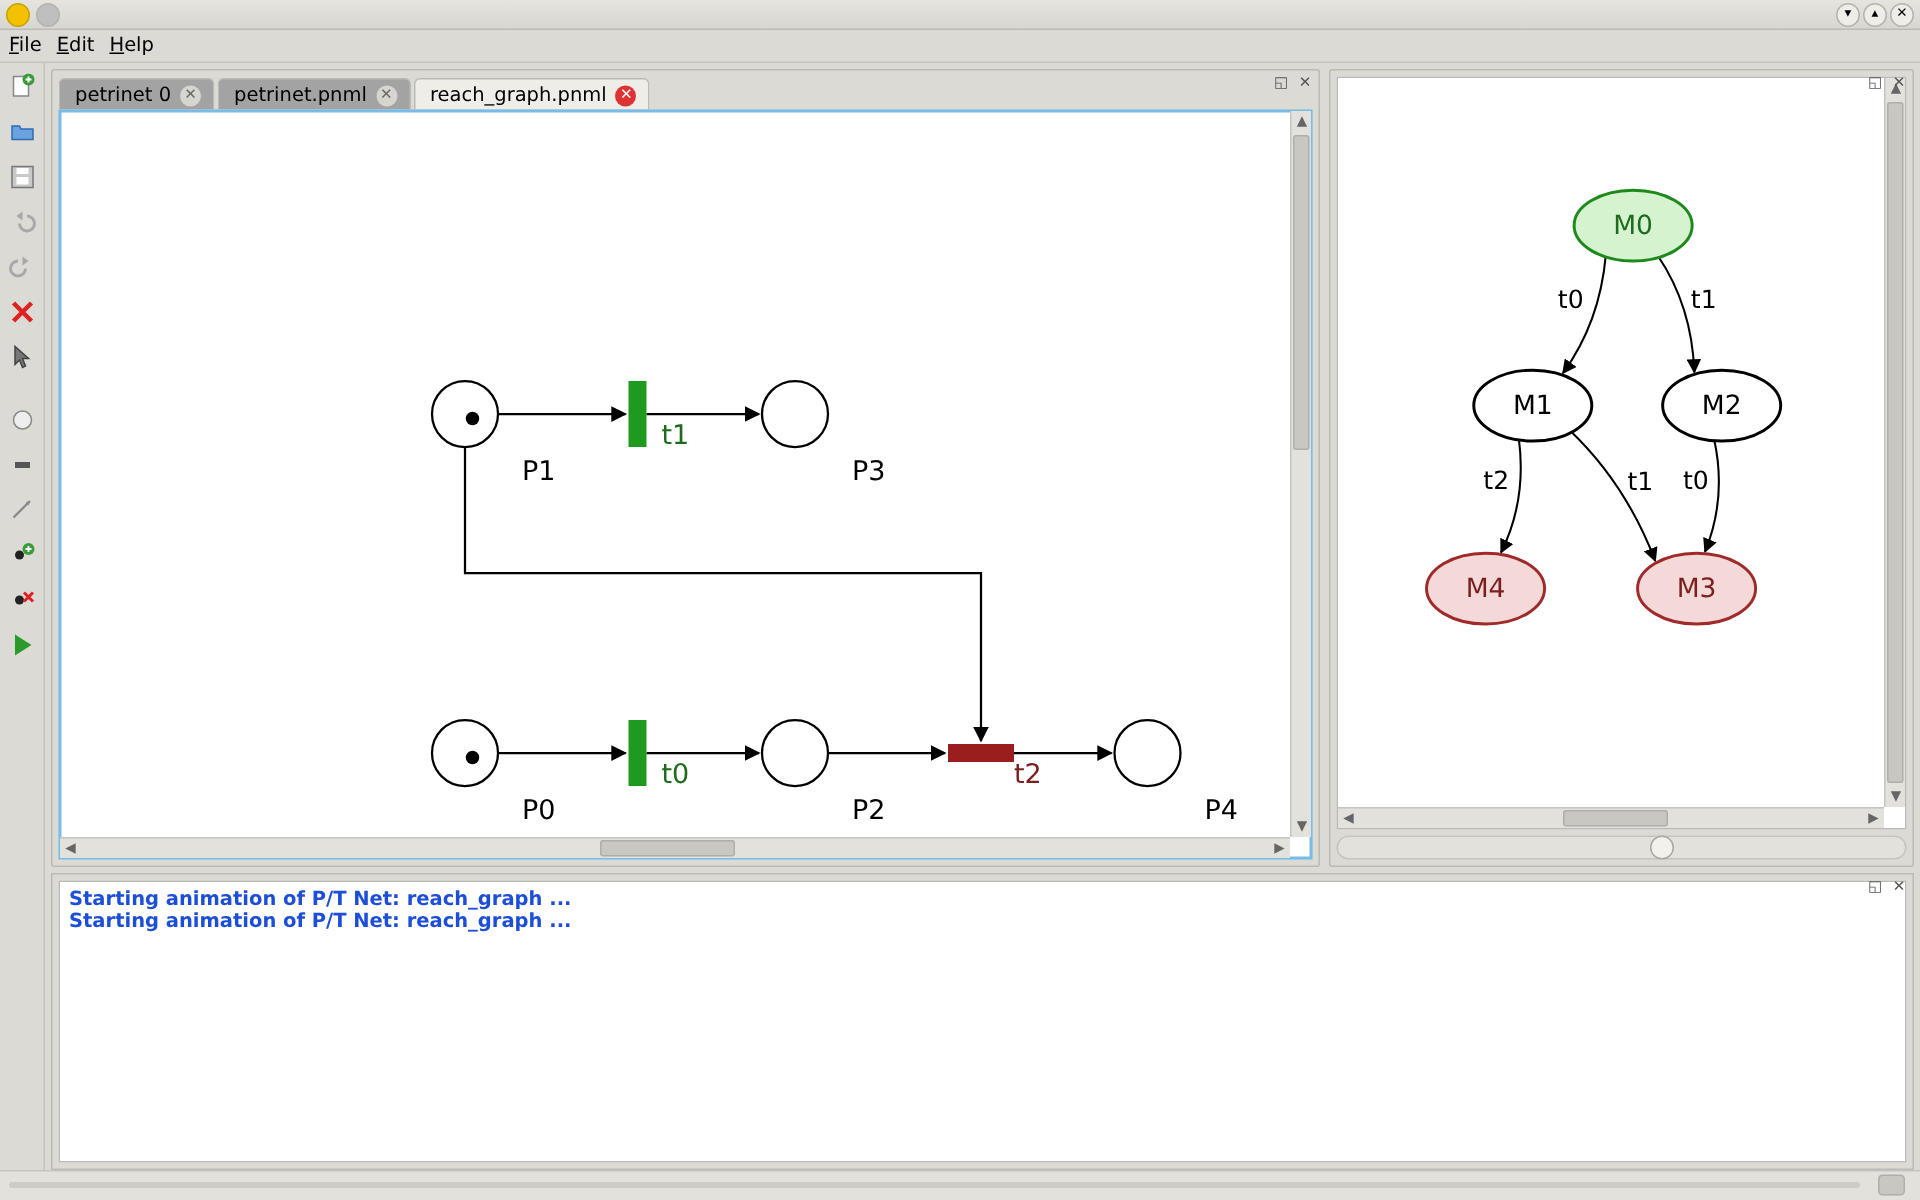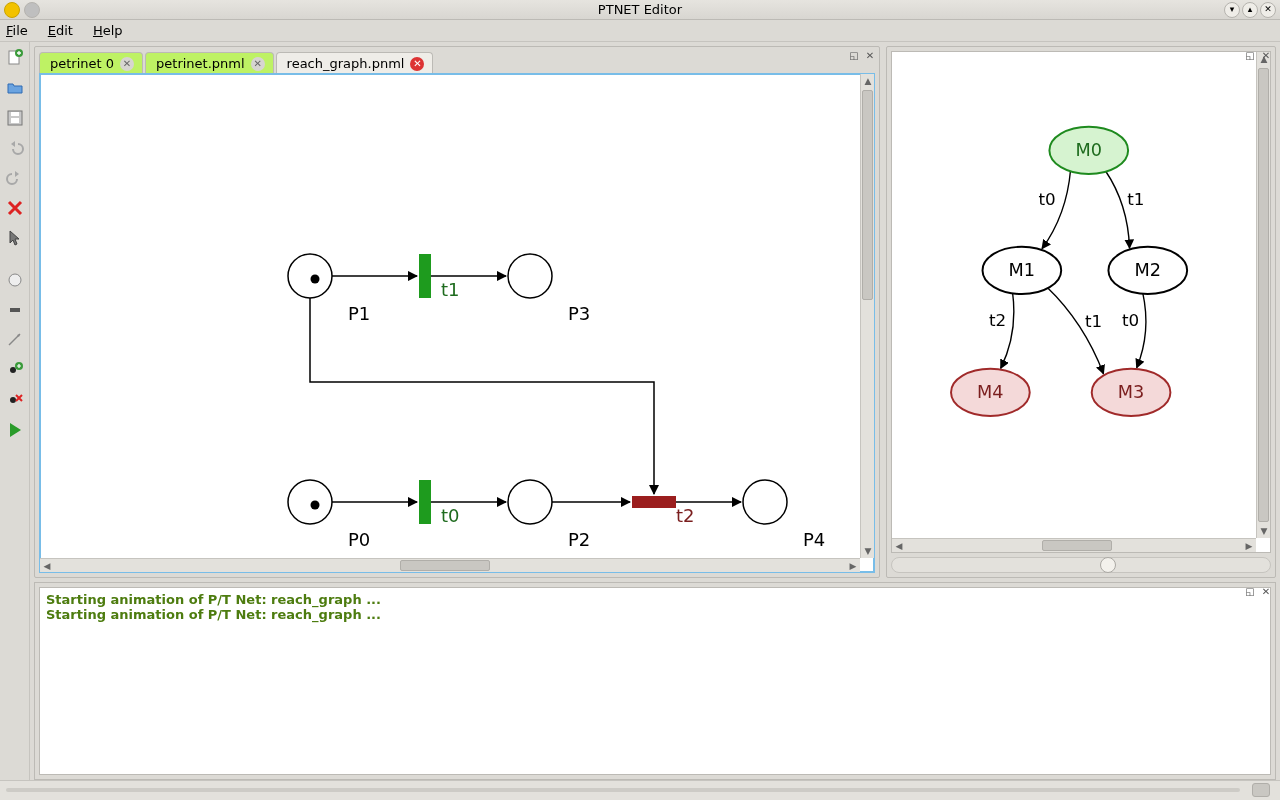--- a/index.html
+++ b/index.html
@@ -43,21 +43,21 @@
   .tl-ico.dot { background: #bfbfbf; }
 
   
   .menubar {
     height: 22px;
     background: #dcdad5;
     border-bottom: 1px solid #c6c4bf;
     display: flex;
     align-items: center;
     padding: 0 6px;
-    gap: 20px;
+    gap: 10px;
   }
   .menu-plain { text-decoration: none; }
   .mu { text-decoration: underline; }
 
   
   .content-row { display:flex; height: calc(100% - 42px - 20px); }
   .toolbar {
     width: 30px;
     background: #dcdad5;
     border-right: 1px solid #c6c4bf;
@@ -104,21 +104,21 @@
 
   .tabs-row {
     display:flex; align-items:flex-end;
     height: 26px;
     padding-left: 4px;
     gap: 2px;
   }
   .tab {
     display:flex; align-items:center; gap:6px;
     padding: 3px 8px 3px 10px;
-    background: #bef264;
+    background: #a3a3a3;
     border: 1px solid #bcbab5;
     border-bottom: none;
     border-radius: 4px 4px 0 0;
     font-size: 13px;
     position: relative;
     top: 1px;
   }
   .tab.active { background: #efede8; margin-top: 12px; }
   .tab .close {
     width:14px; height:14px; border-radius:7px;
@@ -179,21 +179,21 @@
     border-bottom:1px solid #c6c4bf;
   }
   .messages-body{
     flex:1;
     margin:4px;
     background:#fff;
     border:1px solid #bcbab5;
     padding:4px 6px;
     overflow:auto;
   }
-  .messages-body .msg{ color:#4d7c0f; font-family: "DejaVu Sans", Arial, sans-serif; font-weight:700; white-space:pre; }
+  .messages-body .msg{ color:#1d4ed8; font-family: "DejaVu Sans", Arial, sans-serif; font-weight:700; white-space:pre; }
 
   
   .global-scroll {
     height: 20px;
     background:#e3e1dc;
     border-top:1px solid #c6c4bf;
     position: relative;
     display:flex; align-items:center; justify-content:flex-end;
     padding-right:8px;
   }
@@ -209,21 +209,20 @@
   .place-label, .trans-label, .node-label { font-family: "DejaVu Sans", Arial, sans-serif; }
 </style>
 </head>
 <body>
 
 <div class="titlebar">
   <div class="title-left">
     <div class="tl-ico diamond"></div>
     <div class="tl-ico dot"></div>
   </div>
-  <div class="title-center">PTNET Editor</div>
   <div class="title-right">
     <div class="win-btn">▾</div>
     <div class="win-btn">▴</div>
     <div class="win-btn">✕</div>
   </div>
 </div>
 
 <div class="menubar">
   <span class="menu-plain"><span class="mu">F</span><span>ile</span></span>
   <span class="menu-plain"><span class="mu">E</span><span>dit</span></span>

